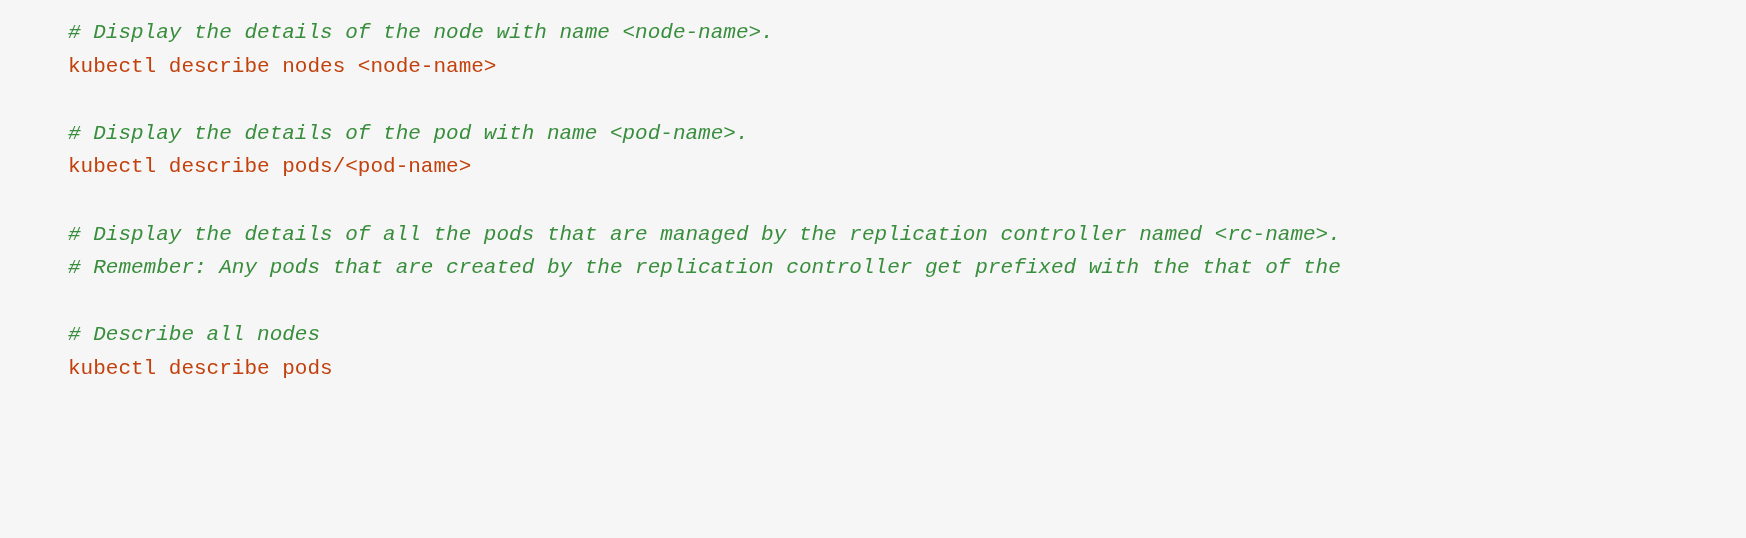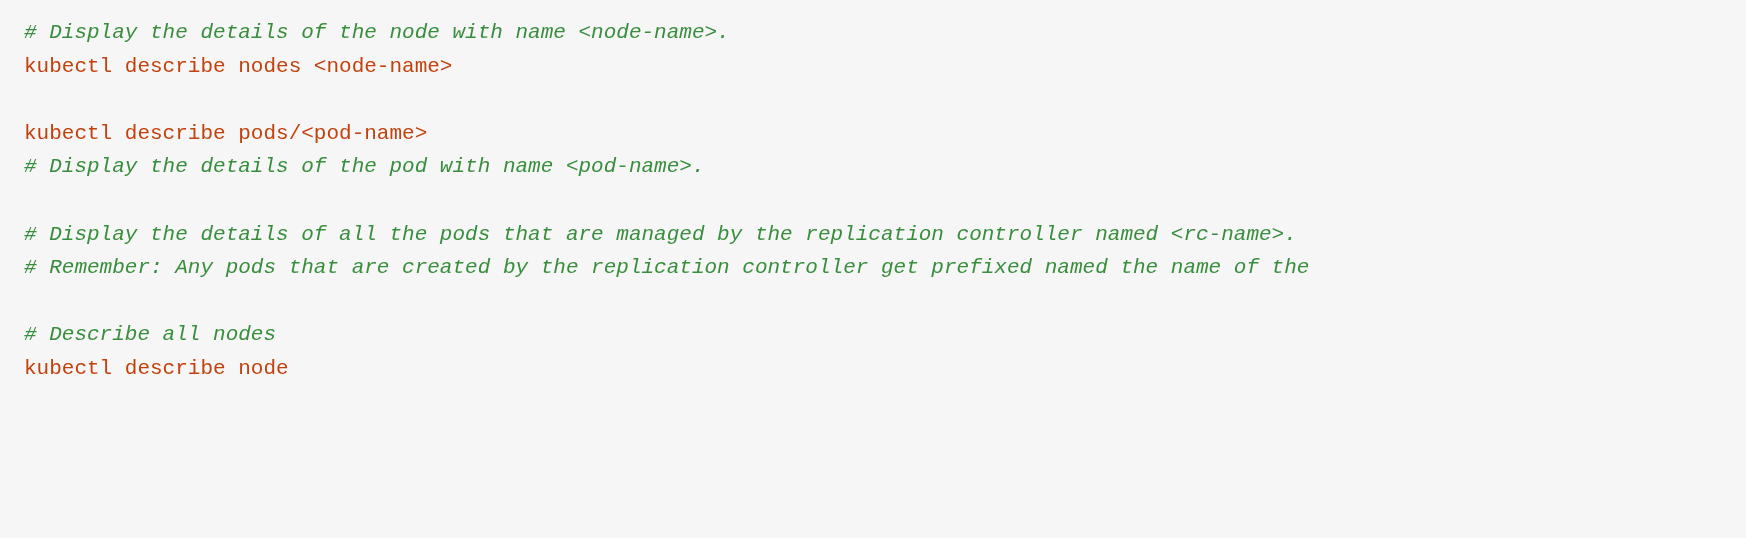--- a/index.html
+++ b/index.html
@@ -12,20 +12,21 @@
       font-family: "SF Mono", "Consolas", "Monaco", "Menlo", "Courier New", monospace;
       font-size: 21px;
       line-height: 1.6;
       padding: 16px 24px;
       color: #222222;
       white-space: nowrap;
       overflow-x: auto;
     }
     .code-block {
       display: block;
+      margin-left: 44px;
     }
     .comment {
       color: #388e3c;
       font-style: italic;
     }
     .code {
       color: #c2410c;
       font-style: normal;
     }
     .line {
@@ -33,21 +34,21 @@
       min-height: 1.6em;
     }
   </style>
 </head>
 <body>
 
 <div class="code-block">
   <span class="line comment"># Display the details of the node with name &lt;node-name&gt;.</span>
   <span class="line code">kubectl describe nodes &lt;node-name&gt;</span>
   <span class="line">&nbsp;</span>
+  <span class="line comment"># Display the details of the pod with name &lt;pod-name&gt;.</span>
   <span class="line code">kubectl describe pods/&lt;pod-name&gt;</span>
-  <span class="line comment"># Display the details of the pod with name &lt;pod-name&gt;.</span>
   <span class="line">&nbsp;</span>
   <span class="line comment"># Display the details of all the pods that are managed by the replication controller named &lt;rc-name&gt;.</span>
-  <span class="line comment"># Remember: Any pods that are created by the replication controller get prefixed named the name of the</span>
+  <span class="line comment"># Remember: Any pods that are created by the replication controller get prefixed with the that of the</span>
   <span class="line">&nbsp;</span>
   <span class="line comment"># Describe all nodes</span>
-  <span class="line code">kubectl describe node</span>
+  <span class="line code">kubectl describe pods</span>
 </div>
 
 </body></html>

